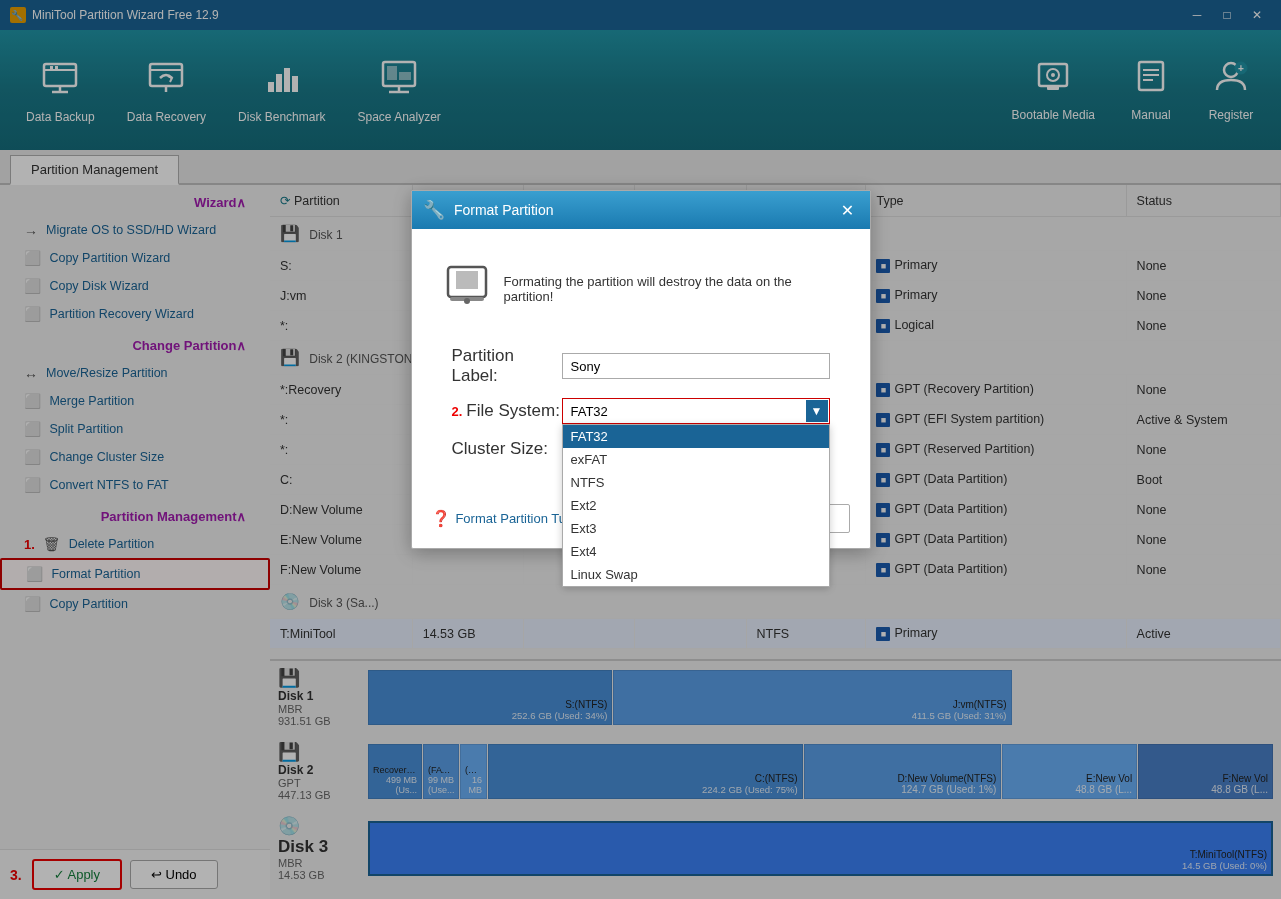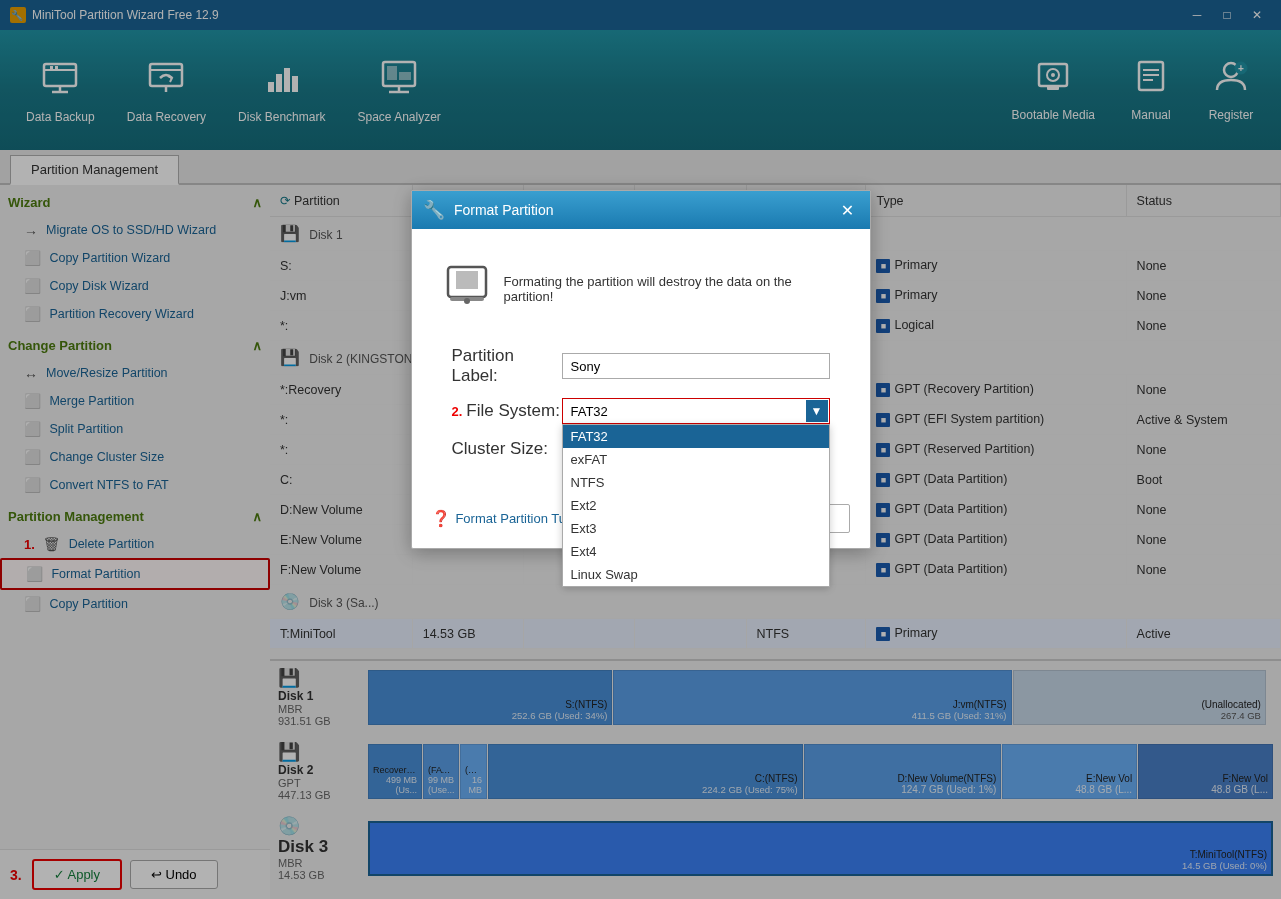--- a/index.html
+++ b/index.html
@@ -66,24 +66,24 @@
     .tab.active { background: white; border-bottom: 2px solid white; margin-bottom: -2px; }
 
     
     .main-layout {
       display: flex;
       height: calc(899px - 30px - 120px - 35px);
     }
     .sidebar-section-header {
       display: flex;
       align-items: center;
-      justify-content: space-between;
-      padding: 10px 8px 6px;
+      justify-content: flex-end;
+      padding: 10px 24px 6px;
       font-weight: 600;
-      color: #4d7c0f;
+      color: #a21caf;
       font-size: 13px;
     }
     .sidebar-item {
       display: flex;
       align-items: center;
       padding: 6px 12px 6px 24px;
       cursor: pointer;
       color: #1a6496;
       font-size: 12.5px;
       gap: 8px;
@@ -614,24 +614,20 @@
         </div>
         <div class="disk-bar-container">
           <div class="disk-segment" style="background:#4a90d9;width:27%;color:white;">
             <span class="seg-label">S:(NTFS)</span>
             <span class="seg-sub" style="color:rgba(255,255,255,0.85)">252.6 GB (Used: 34%)</span>
           </div>
           <div class="disk-segment" style="background:#5ba0e8;width:44%;color:white;">
             <span class="seg-label">J:vm(NTFS)</span>
             <span class="seg-sub" style="color:rgba(255,255,255,0.85)">411.5 GB (Used: 31%)</span>
           </div>
-          <div class="disk-segment" style="background:#c8d8e8;width:28%;color:#333;">
-            <span class="seg-label">(Unallocated)</span>
-            <span class="seg-sub">267.4 GB</span>
-          </div>
         </div>
       </div>
 
       <div class="disk-row" style="padding: 6px 8px 0;">
         <div class="disk-info">
           <span style="font-size:18px">💾</span>
           <div style="font-weight:600;font-size:12px">Disk 2</div>
           <div style="color:#666;font-size:11px">GPT</div>
           <div style="color:#666;font-size:11px">447.13 GB</div>
         </div>

